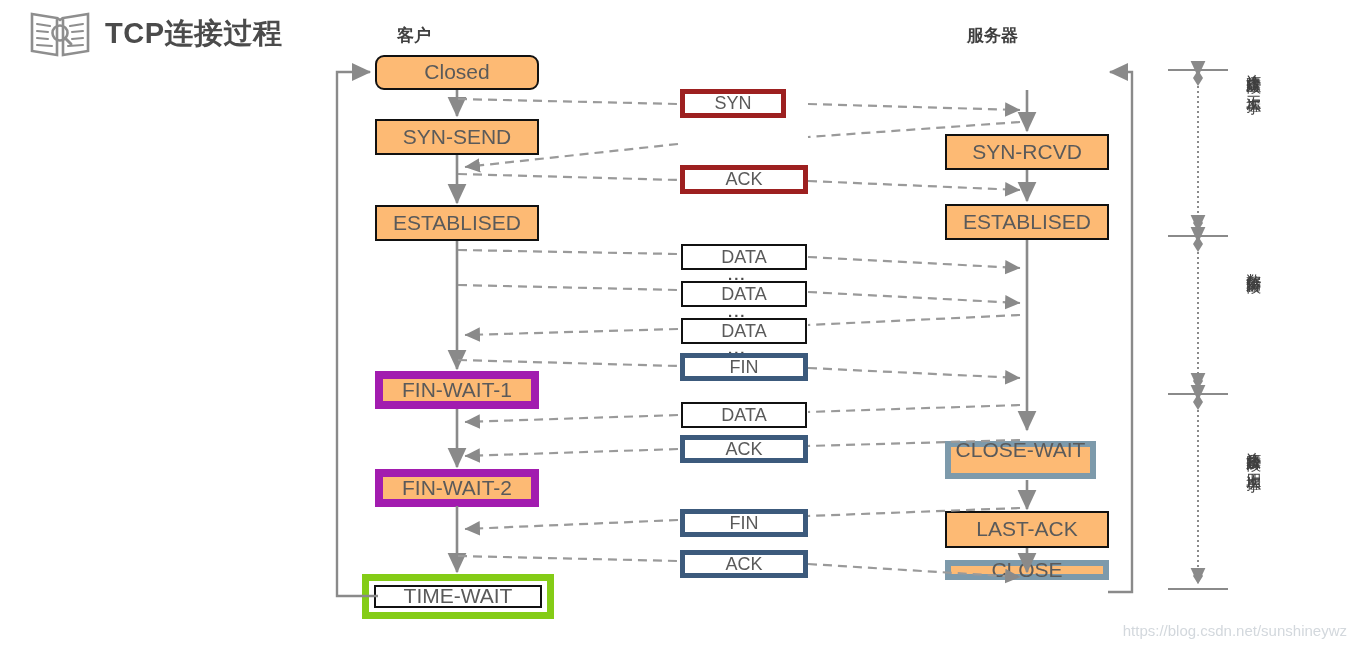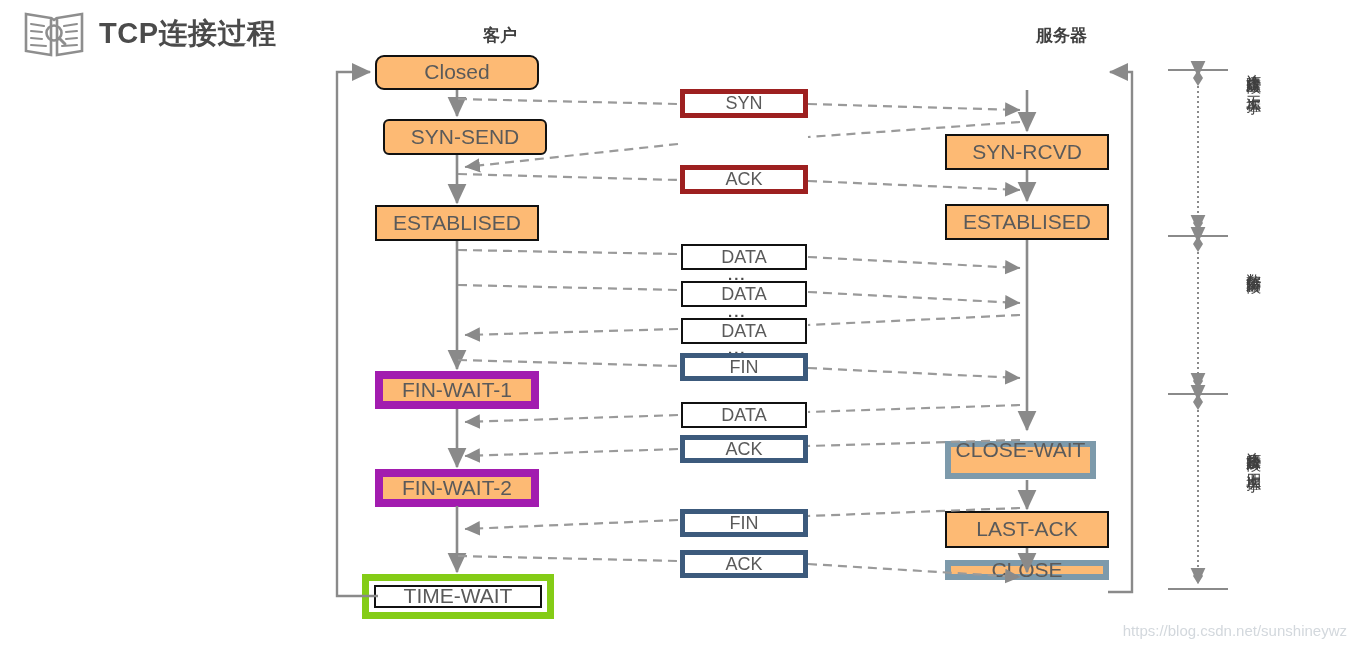--- a/index.html
+++ b/index.html
@@ -6,31 +6,31 @@
   body{
     width:1355px;height:645px;
     background:#ffffff;
     font-family:"Liberation Sans","DejaVu Sans",sans-serif;
     overflow:hidden;
     position:relative;
   }
   #stage{position:absolute;left:0;top:0;width:1355px;height:645px;}
 
   
-  #header{position:absolute;left:23px;top:8px;display:flex;align-items:center;gap:14px;}
+  #header{position:absolute;left:29px;top:8px;display:flex;align-items:center;gap:14px;}
   #book-icon{width:62px;height:52px;flex:none;}
   #app-title{
     font-size:29px;font-weight:bold;color:#4b4b4b;letter-spacing:.5px;
     white-space:nowrap;
   }
 
   
   .col-head{
     position:absolute;font-size:17px;font-weight:bold;color:#3f3f3f;
-    text-align:right;white-space:nowrap;
+    text-align:left;white-space:nowrap;
   }
 
   
   .node{
     position:absolute;box-sizing:border-box;
     display:flex;align-items:center;justify-content:center;
     background:#fdba74;color:#5a5a5a;font-size:21px;
     white-space:nowrap;line-height:1.05;
   }
   .node.black{border:2.5px solid #111111;}
@@ -197,21 +197,21 @@
     </g>
   </svg>
 
   <div class="col-head" style="left:397px;top:24px;width:120px;">客户</div>
   <div class="col-head" style="left:967px;top:24px;width:120px;">服务器</div>
 
   <div class="node rounded" style="left:375px;top:55px;width:164px;height:35px;">
     <span>Closed</span>
   </div>
 
-  <div class="node black" style="left:383px;top:119px;width:164px;height:36px;border-radius:6px;">
+  <div class="node black" style="left:375px;top:119px;width:164px;height:36px;">
     <span>SYN-SEND</span>
   </div>
 
   <div class="node black" style="left:375px;top:205px;width:164px;height:36px;">
     <span>ESTABLISED</span>
   </div>
 
   <div class="node pink" style="left:375px;top:371px;width:164px;height:38px;">
     <span>FIN-WAIT-1</span>
   </div>
@@ -240,21 +240,21 @@
   </div>
 
   <div class="node black" style="left:945px;top:511px;width:164px;height:37px;">
     <span>LAST-ACK</span>
   </div>
 
   <div class="node blue" style="left:945px;top:560px;width:164px;height:20px;">
     <span>CLOSE</span>
   </div>
 
-  <div class="msg red" style="left:680px;top:89px;width:128px;height:29px;">
+  <div class="msg red" style="left:680px;top:89px;width:106px;height:29px;">
     <span>SYN</span>
   </div>
 
 
   <div class="msg red" style="left:680px;top:165px;width:128px;height:29px;">
     <span>ACK</span>
   </div>
 
   <div class="msg black" style="left:681px;top:244px;width:126px;height:26px;">
     <span>DATA</span>

